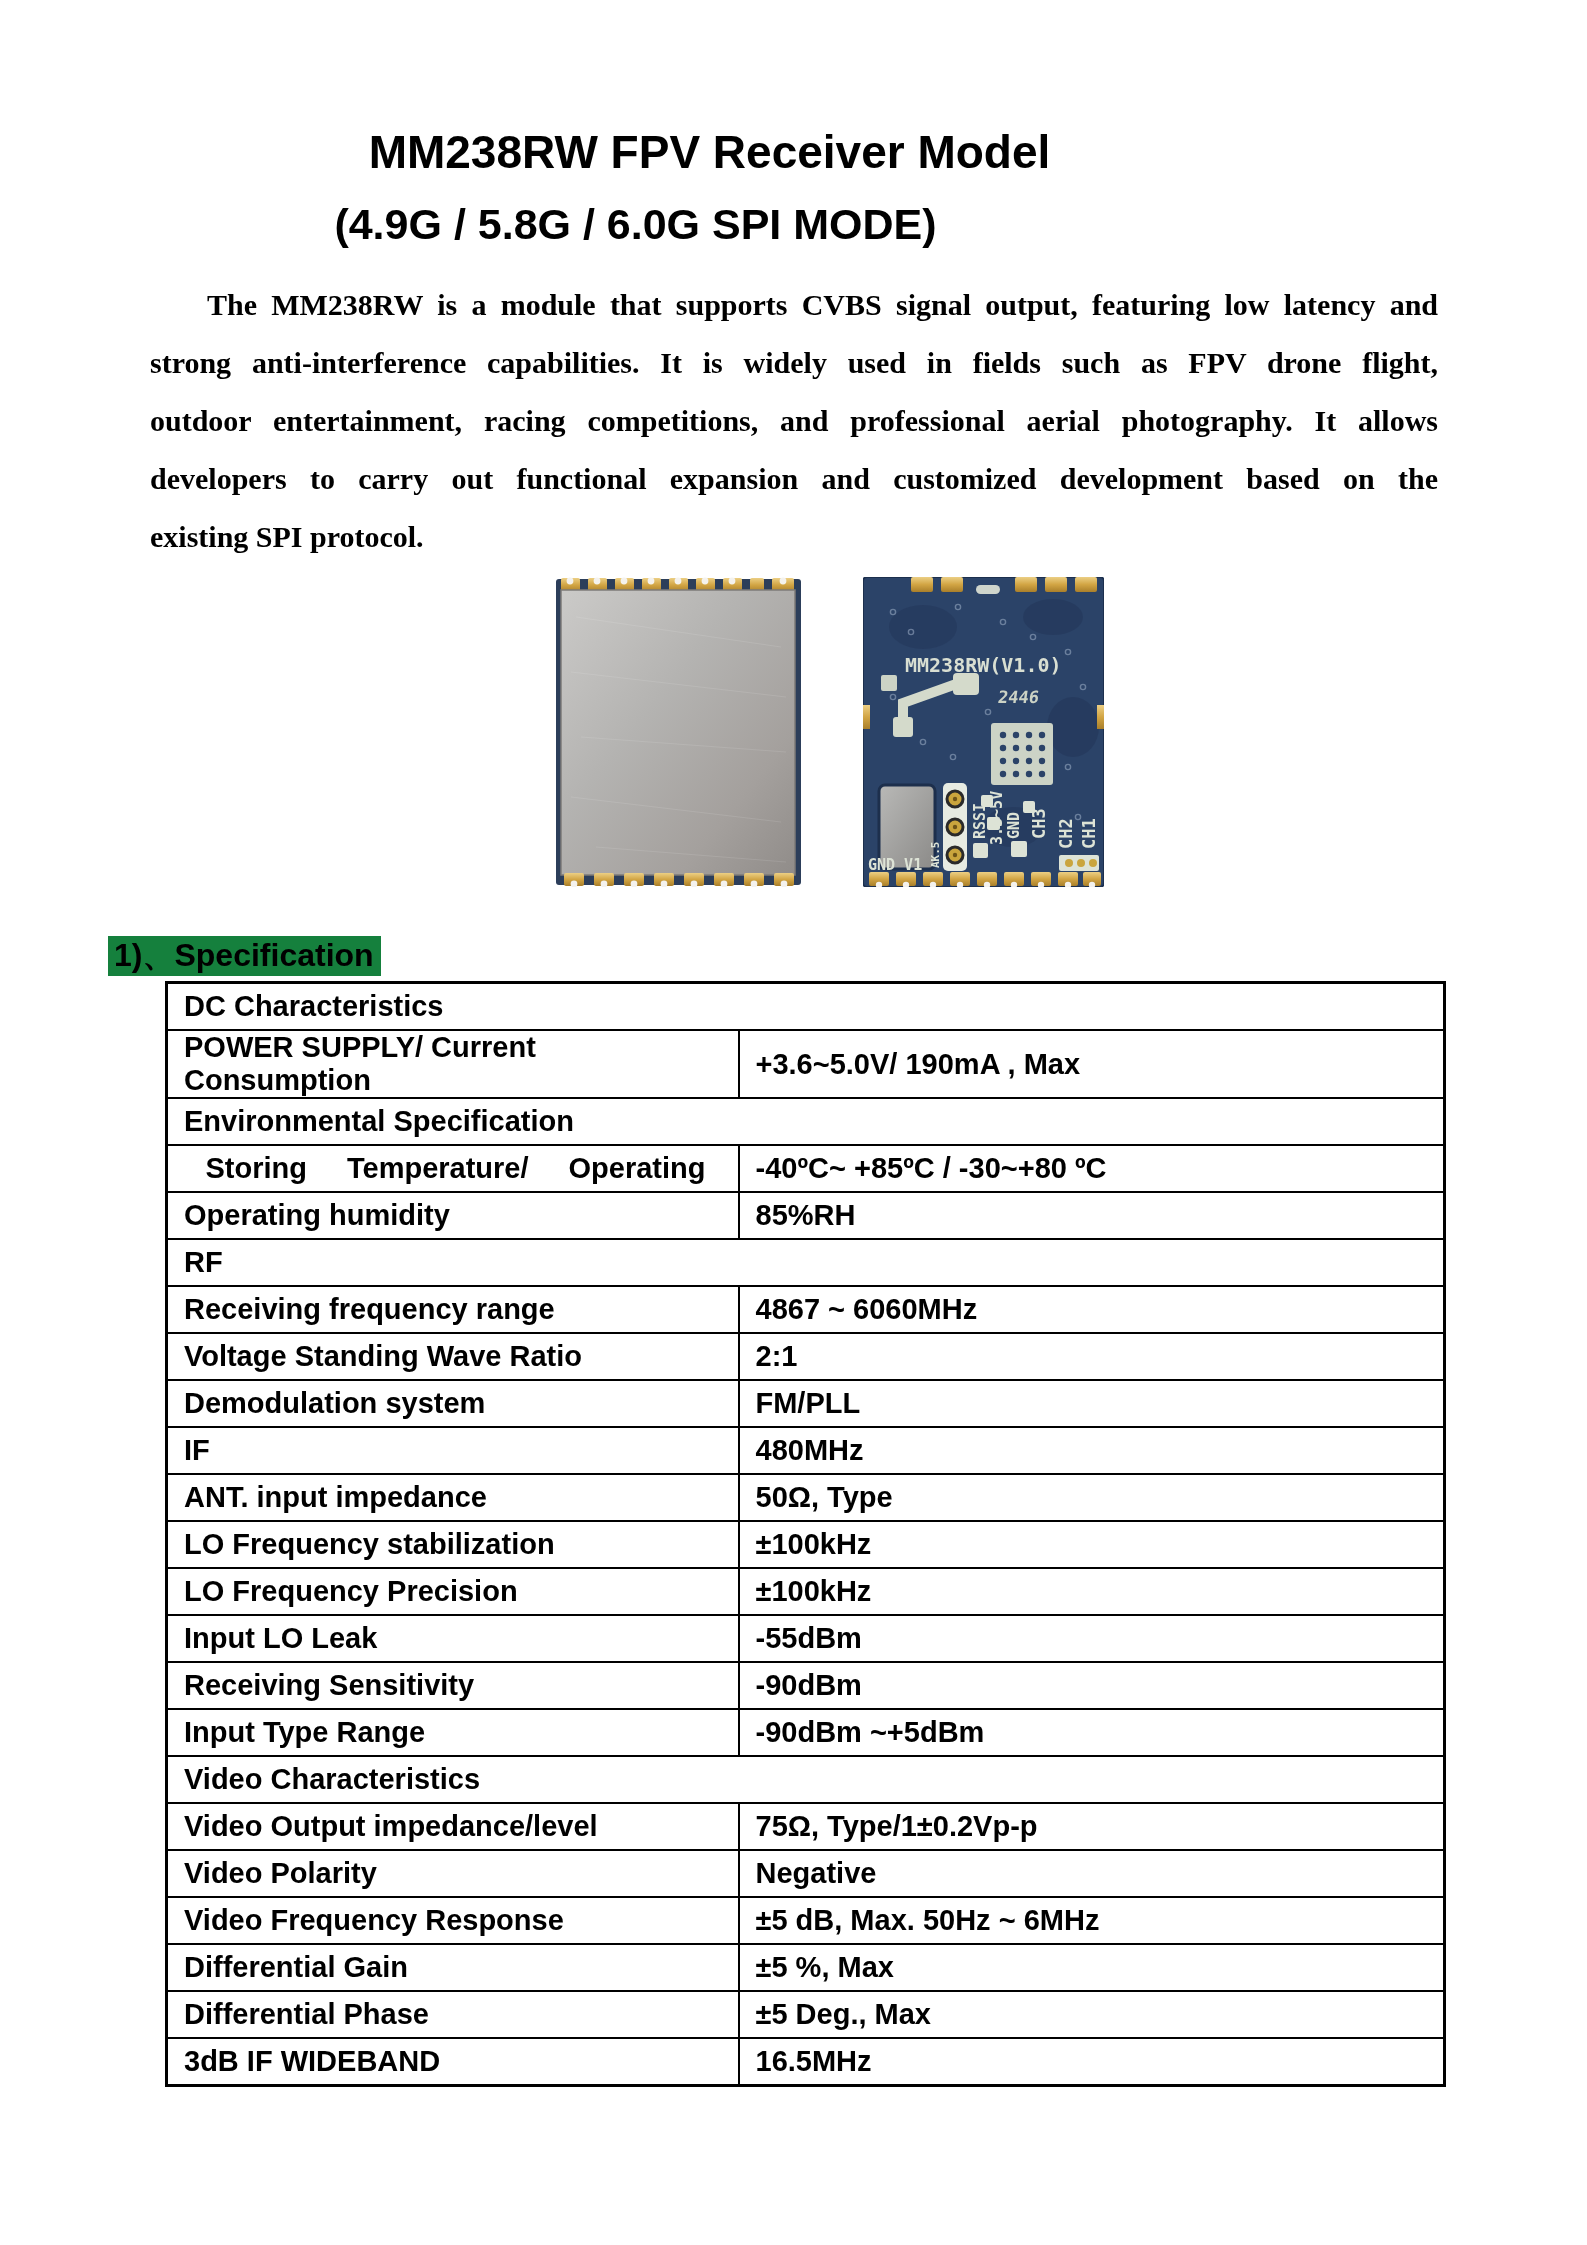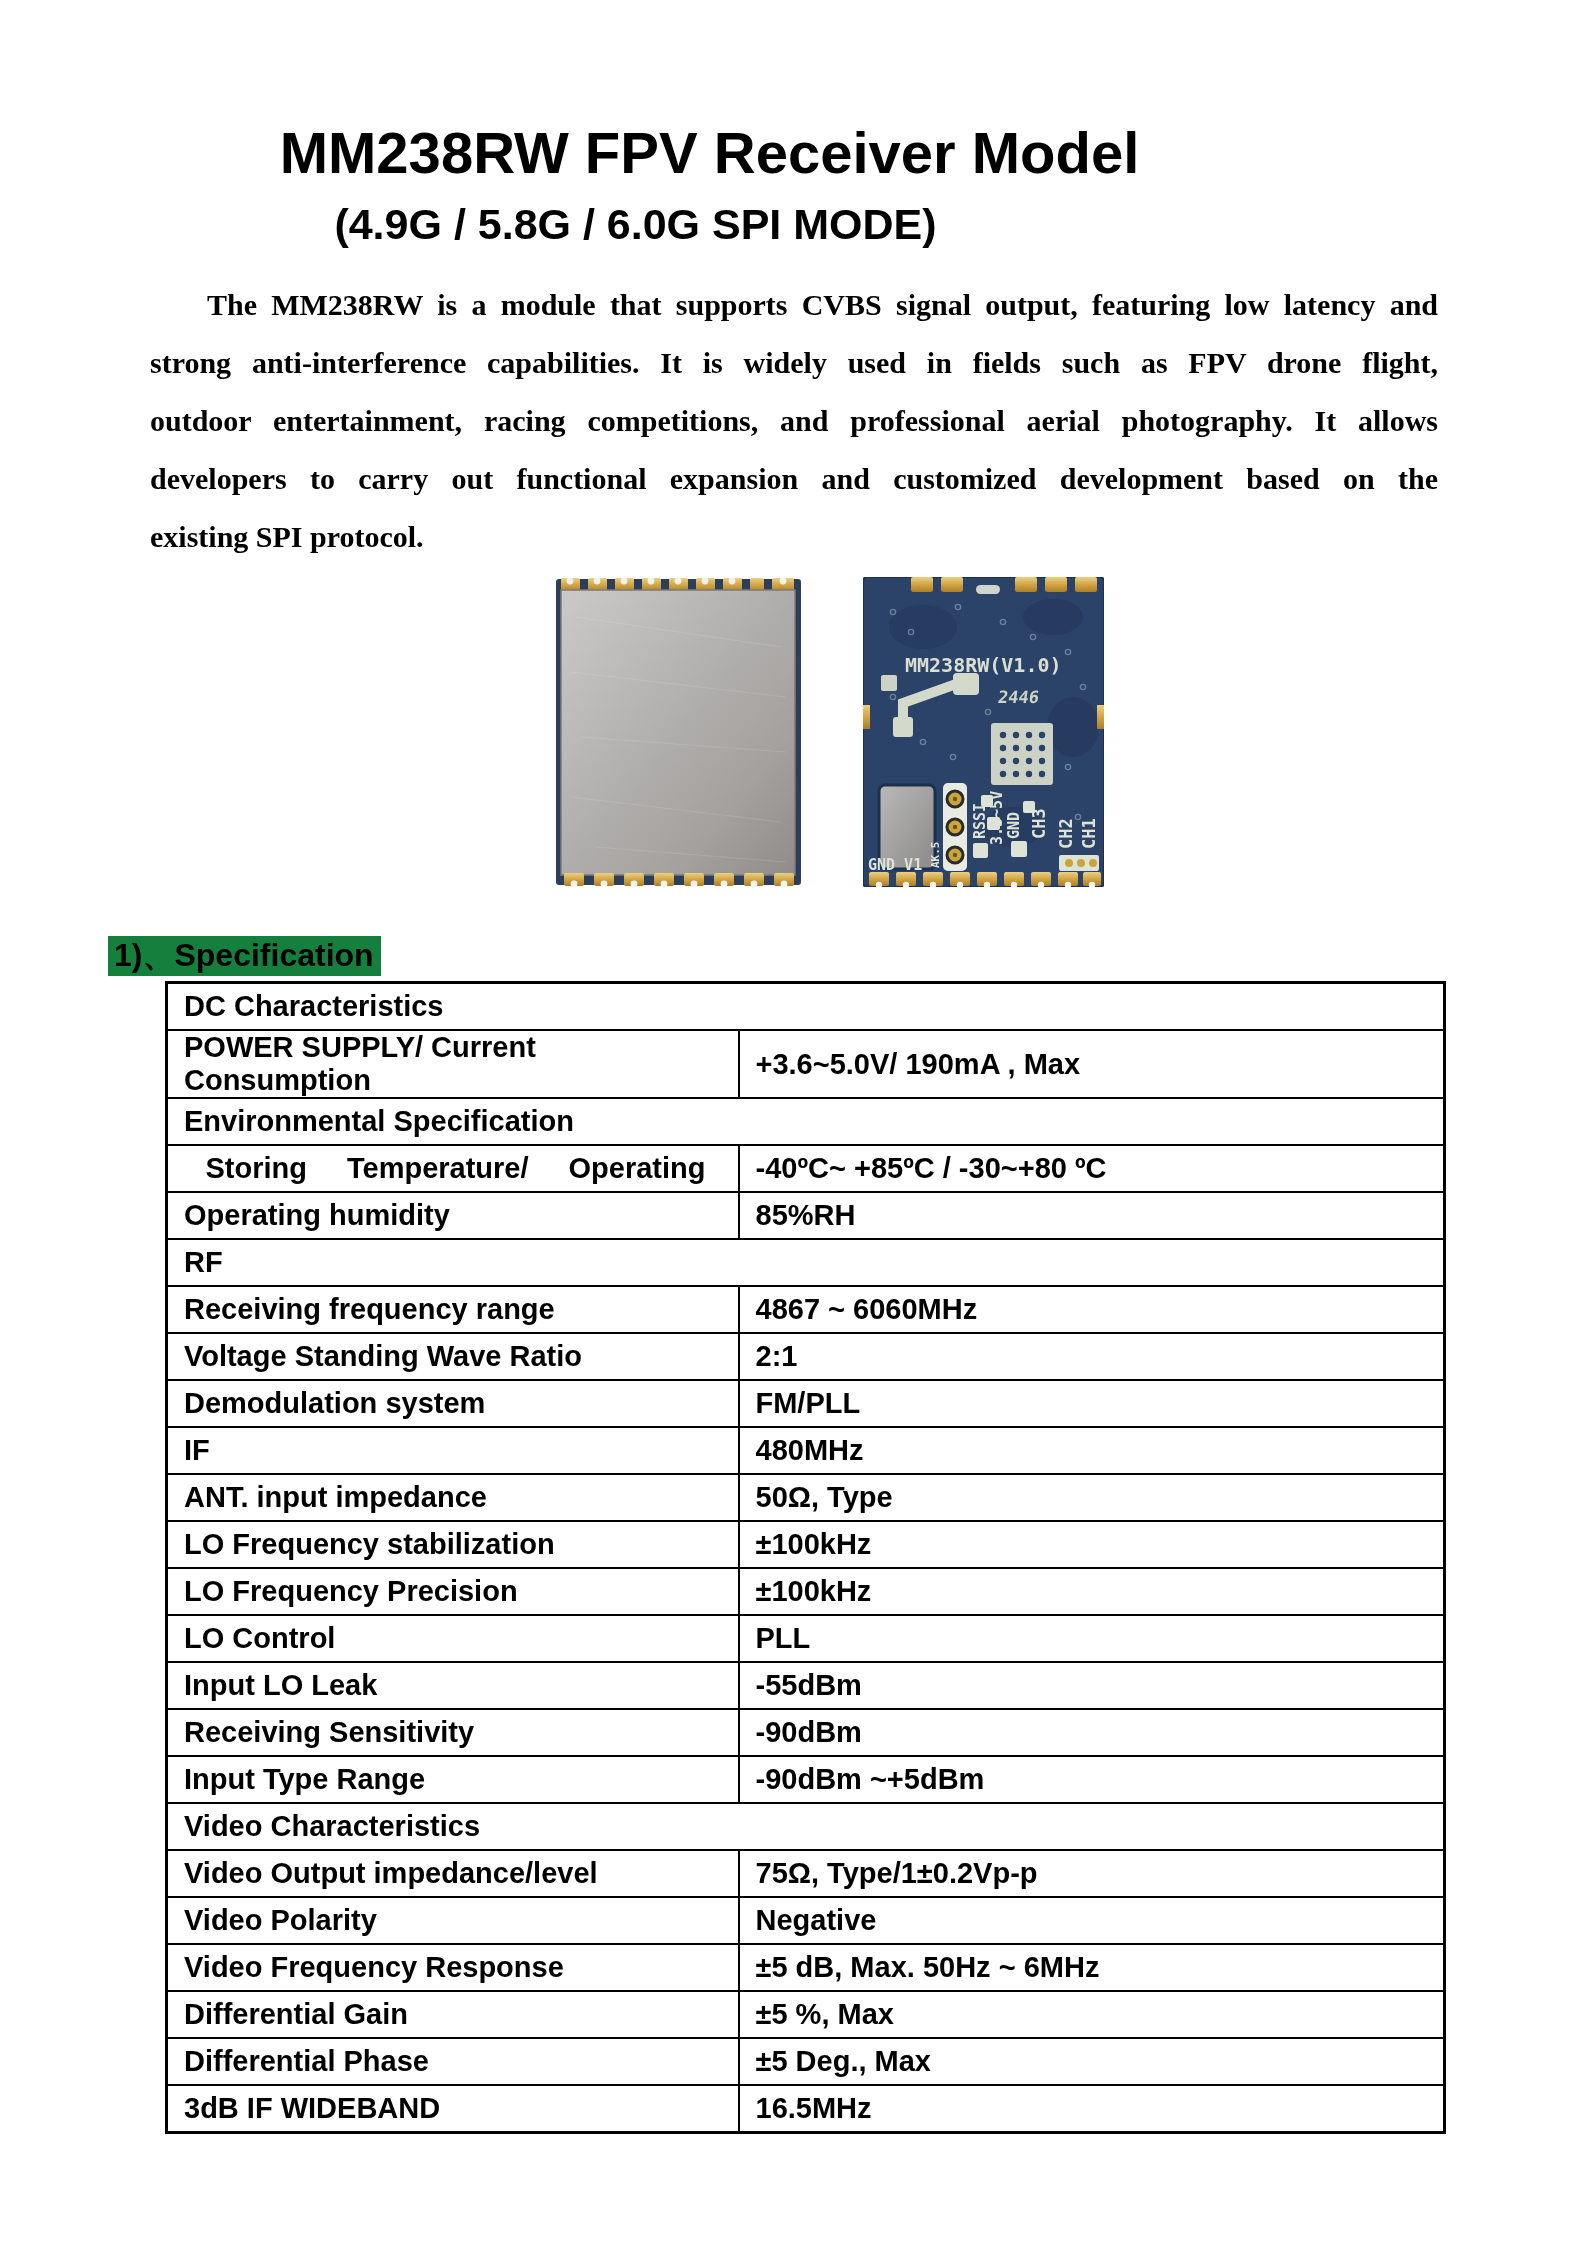--- a/index.html
+++ b/index.html
@@ -2,21 +2,21 @@
 <html><head>
 <meta charset="utf-8">
 <style>
   html,body{margin:0;padding:0;}
   body{
     width:1587px;height:2245px;background:#ffffff;position:relative;overflow:hidden;
     font-family:"Liberation Sans",sans-serif;font-weight:bold;color:#000;
   }
   .page-title{
     position:absolute;top:126px;left:0;width:1419px;text-align:center;
-    font-size:58px;line-height:53px;letter-spacing:0px;
+    font-size:46px;line-height:53px;letter-spacing:0px;
   }
   .page-subtitle{
     position:absolute;top:199px;left:0;width:1271px;text-align:center;
     font-size:43px;line-height:50px;
   }
   .intro{
     position:absolute;top:276px;left:150px;width:1288px;
     font-size:30px;line-height:58px;font-family:Liberation Serif, serif;
   }
   .intro .ln{text-align:justify;text-align-last:justify;white-space:nowrap;}
@@ -301,24 +301,20 @@
   </tr>
   <tr>
     <td>LO Frequency stabilization</td>
     <td>±100kHz</td>
   </tr>
   <tr>
     <td>LO Frequency Precision</td>
     <td>±100kHz</td>
   </tr>
   <tr>
-    <td>LO Control</td>
-    <td>PLL</td>
-  </tr>
-  <tr>
     <td>Input LO Leak</td>
     <td>-55dBm</td>
   </tr>
   <tr>
     <td>Receiving Sensitivity</td>
     <td>-90dBm</td>
   </tr>
   <tr>
     <td>Input Type Range</td>
     <td>-90dBm ~+5dBm</td>

